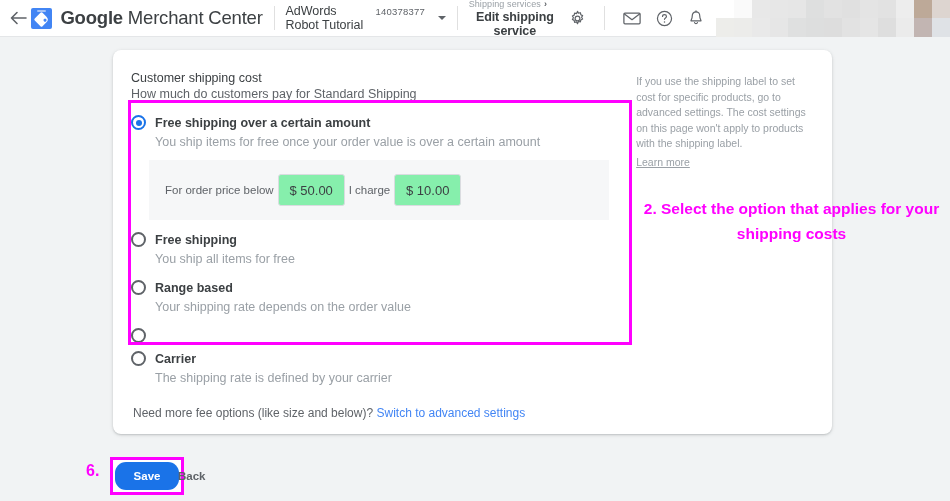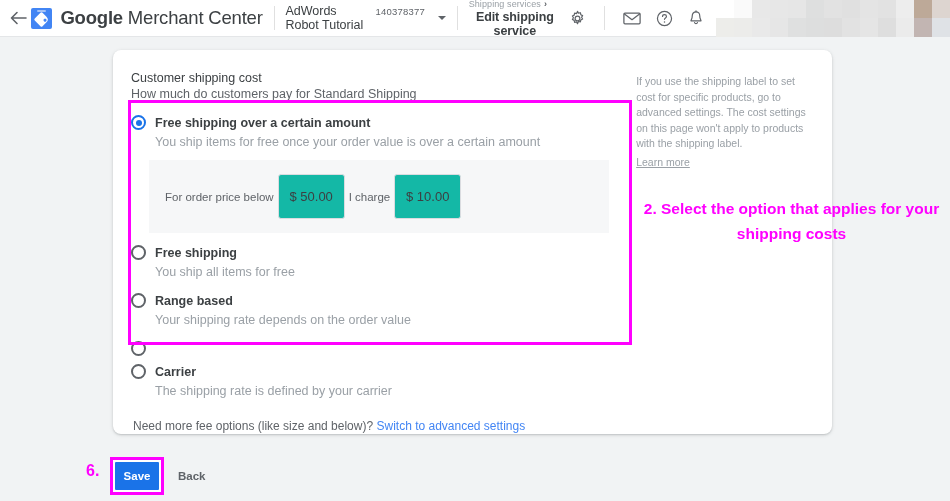--- a/index.html
+++ b/index.html
@@ -113,22 +113,22 @@
   .opt-title { font-size: 12.5px; font-weight: bold; color: #3c4043; line-height: 17px; }
   .opt-desc { font-size: 12.5px; color: #9aa0a6; line-height: 19px; margin-top: 1px; }
 
   .fee-panel {
     background: #f6f7f8; margin: 6px 0 10px 18px;
     padding: 14px 16px; display: flex; align-items: center;
     width: 460px;
   }
   .fee-label { font-size: 11.5px; color: #5f6368; }
   .fee-input {
-    border: 1px solid #dadce0; border-radius: 3px; background: #14b8a6;
-    height: 45px; width: 67px; margin: 0 4px;
+    border: 1px solid #dadce0; border-radius: 3px; background: #86efac;
+    height: 32px; width: 67px; margin: 0 4px;
     display: flex; align-items: center; justify-content: center;
     font-size: 13px; color: #3c4043; cursor: text;
   }
 
   .more-fee { font-size: 12px; color: #5f6368; margin: 9px 0 0 2px; }
   .more-fee a { color: #4285f4; text-decoration: none; cursor: pointer; }
 
   .side-text { font-size: 10.5px; color: #9aa0a6; line-height: 15.5px; }
   .side-link {
     font-size: 10.5px; color: #9aa0a6; text-decoration: underline;
@@ -145,24 +145,24 @@
   
   .step6 {
     position: absolute; left: 86px; top: 462px;
     color: #ff00ff; font-size: 16px; font-weight: bold;
   }
   .save-wrap {
     position: absolute; left: 110px; top: 457px;
     border: 3px solid #ff00ff; padding: 2px; background: #fff;
   }
   .save-btn {
-    background: #1a73e8; color: #fff; border: none; border-radius: 1px;
+    background: #1a73e8; color: #fff; border: none; border-radius: 11px;
     font-family: "Liberation Sans", sans-serif;
     font-size: 11.5px; font-weight: bold;
-    width: 44px; height: 28px; cursor: pointer;
+    width: 64px; height: 28px; cursor: pointer;
   }
   .back-btn {
     position: absolute; left: 178px; top: 464px;
     font-size: 11.5px; font-weight: bold; color: #5f6368; cursor: pointer; margin-top: 6px;
   }
 </style>
 </head>
 <body>
 
 <div class="appbar">

